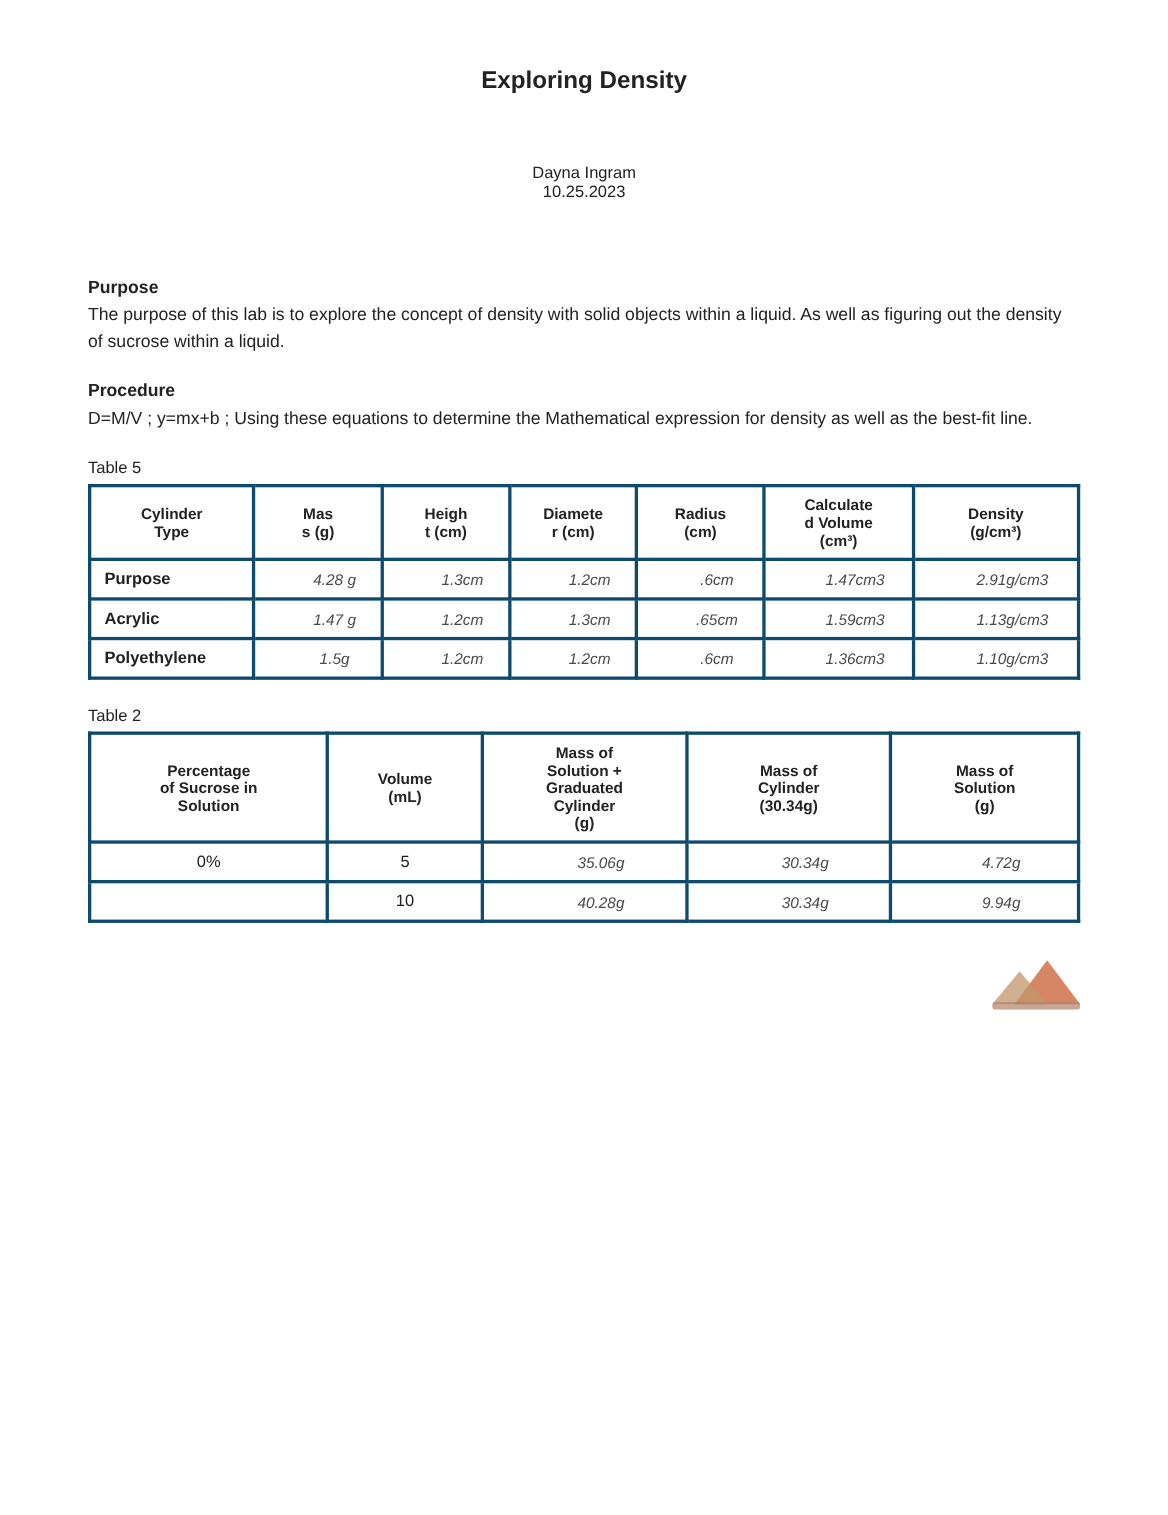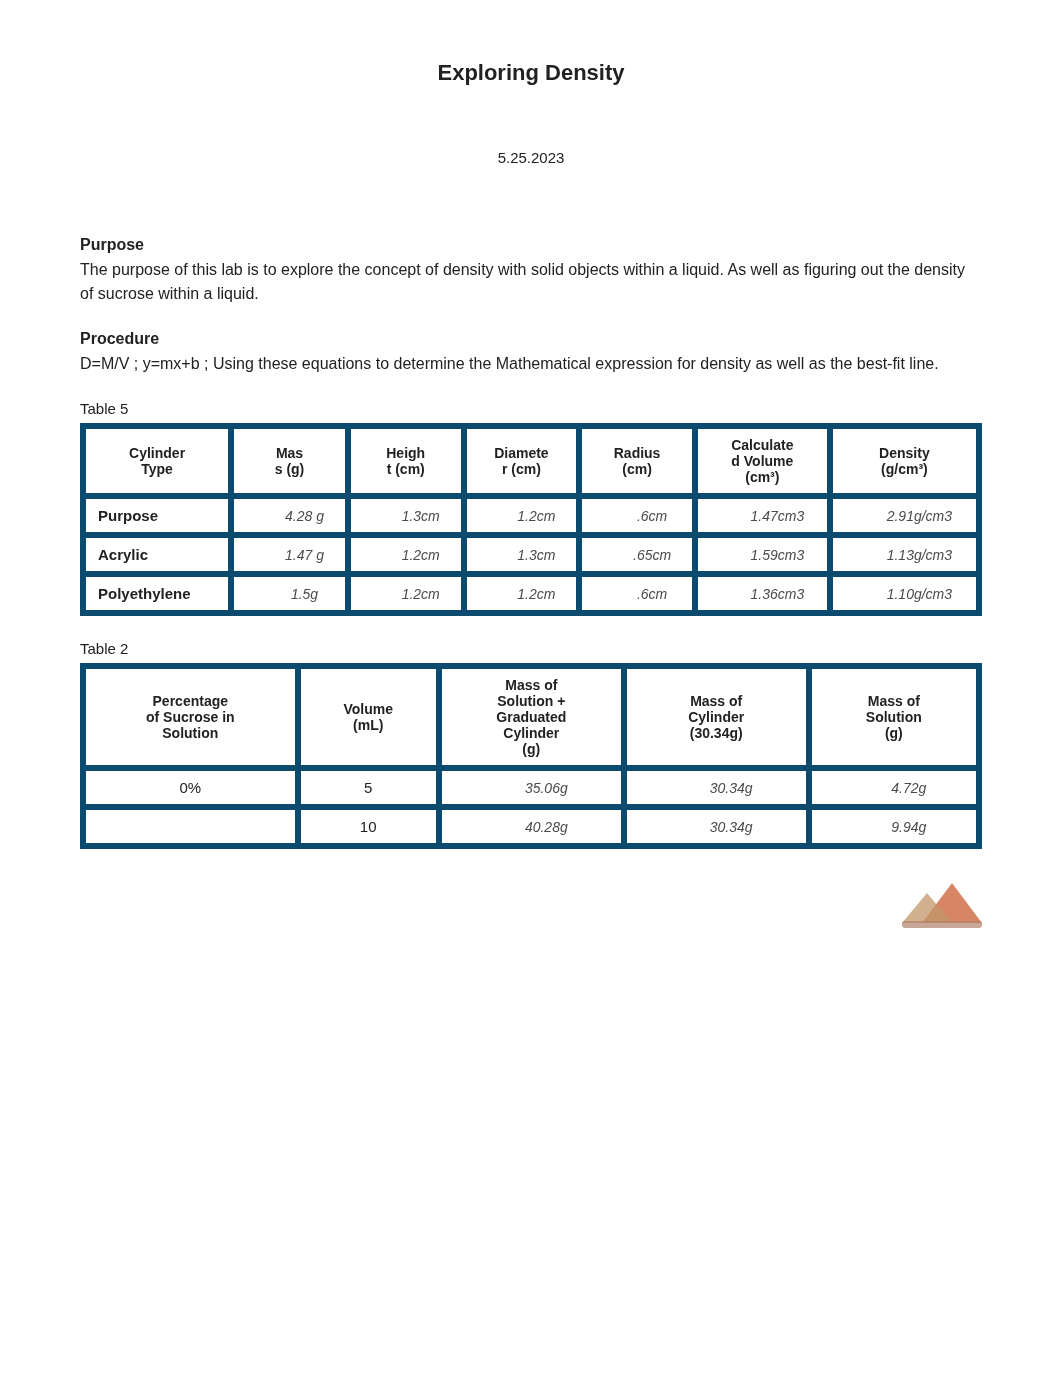--- a/index.html
+++ b/index.html
@@ -36,21 +36,21 @@
     .table-label {
       font-size: 15px;
       margin-bottom: 6px;
     }
     table {
       border-collapse: collapse;
       width: 100%;
       margin-bottom: 24px;
     }
     table th, table td {
-      border: 6px solid #0c4a6e;
+      border: 3px solid #0c4a6e;
       padding: 8px 10px;
       text-align: center;
       vertical-align: middle;
     }
     table th {
       font-weight: bold;
       font-size: 14px;
       background: #ffffff;
     }
     table td.italic-data {
@@ -73,21 +73,22 @@
       width: 80px;
       height: 55px;
     }
   </style>
 </head>
 <body>
 
 <h1 class="page-title">Exploring Density</h1>
 
 <div class="author-block">
-  <div>5.25.2023</div>
+  <div>Dayna Ingram</div>
+  <div>10.25.2023</div>
 </div>
 
 <div class="section-title">Purpose</div>
 <p class="section-text">The purpose of this lab is to explore the concept of density with solid objects within a liquid. As well as figuring out the density of sucrose within a liquid.</p>
 
 <div class="section-title">Procedure</div>
 <p class="section-text">D=M/V ; y=mx+b ; Using these equations to determine the Mathematical expression for density as well as the best-fit line.</p>
 
 <div class="table-label">Table 5</div>
 <table>

